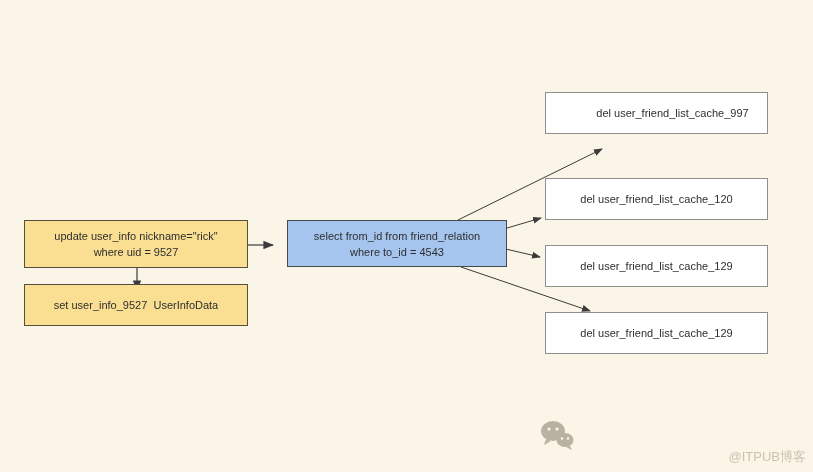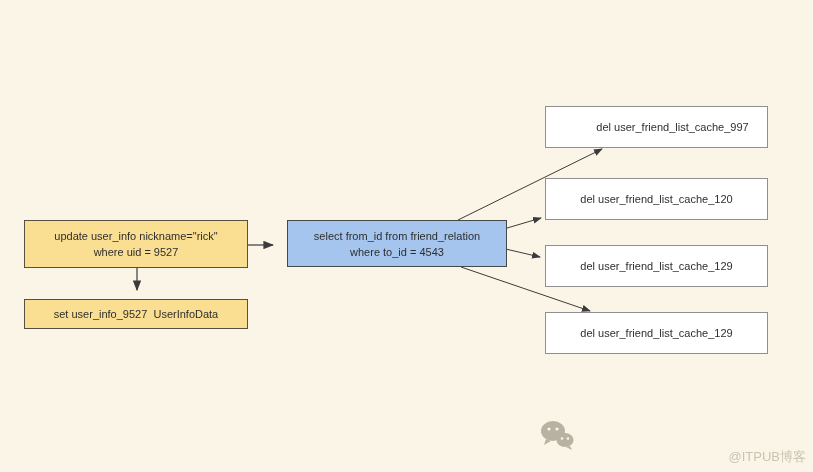--- a/index.html
+++ b/index.html
@@ -26,24 +26,24 @@
   .node-blue{
     background:#A6C5EE;
     border:1.5px solid #46484a;
   }
   .node-white{
     background:#ffffff;
     border:1px solid #8f8f8f;
   }
   .pre{white-space:pre;}
   #box-update{left:24px;top:220px;width:224px;height:48px;}
-  #box-set{left:24px;top:299px;width:224px;height:30px;}
+  #box-set{left:24px;top:284px;width:224px;height:42px;}
   #box-select{left:277px;top:220px;width:220px;height:47px;margin-left:10px;}
   .cache-box{left:545px;width:223px;height:42px;}
-  #cache-0{top:106px;padding-left:32px;}
+  #cache-0{top:92px;padding-left:32px;}
   #cache-1{top:178px;}
   #cache-2{top:245px;}
   #cache-3{top:312px;}
   .arrow-layer{position:absolute;left:0;top:0;width:813px;height:472px;pointer-events:none;}
   .watermark{
     position:absolute;
     left:540px;top:420px;
     width:266px;
     color:#b8b2a2;
   }

